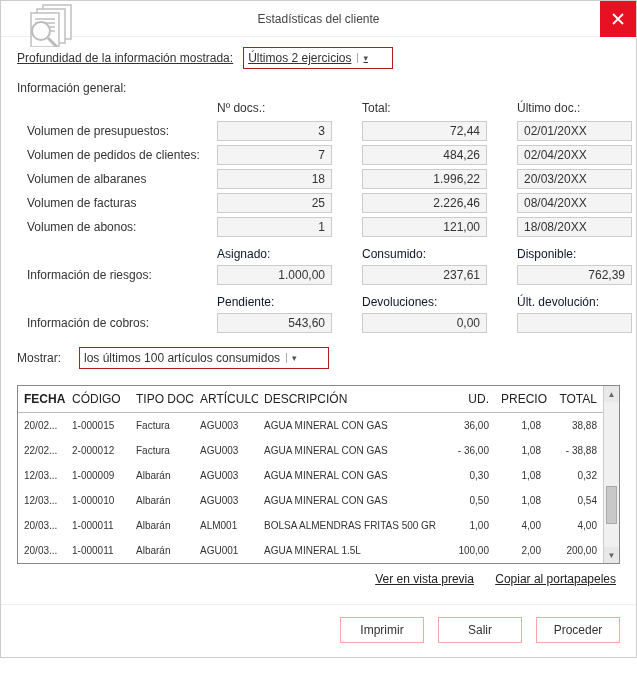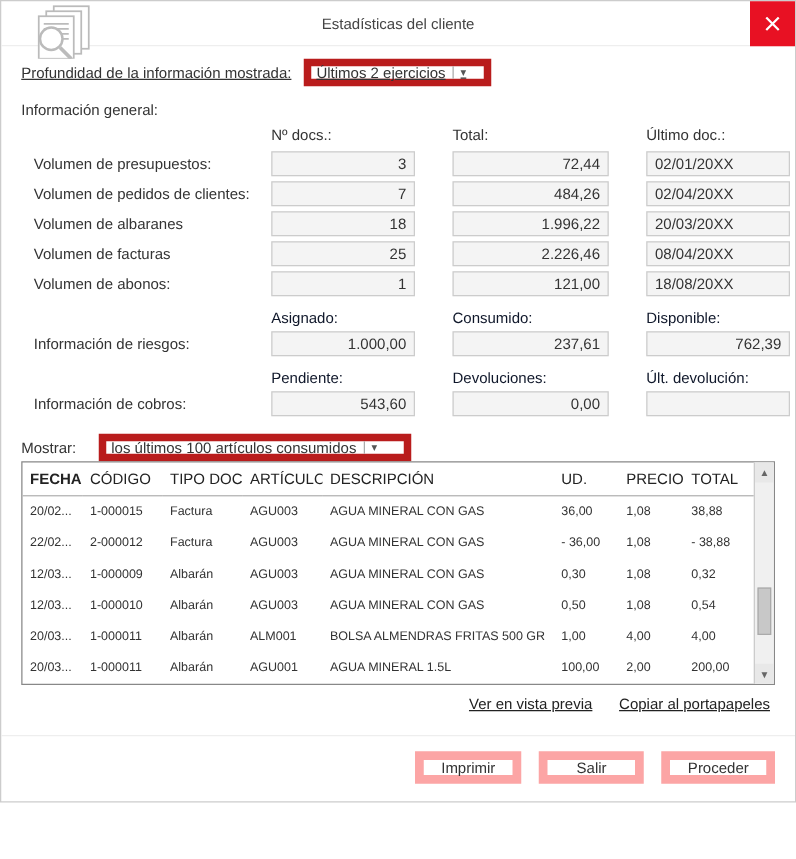--- a/index.html
+++ b/index.html
@@ -6,46 +6,46 @@
   body { font-family: "Segoe UI", Tahoma, Arial, sans-serif; font-size: 12px; color: #333; background: #fff; width: 637px; }
   .window { width: 637px; border: 1px solid #ccc; position: relative; }
   .titlebar { height: 36px; display: flex; align-items: center; justify-content: center; position: relative; border-bottom: 1px solid #eee; }
   .titlebar-text { font-size: 12px; color: #444; }
   .close-btn { position: absolute; right: 0; top: 0; width: 36px; height: 36px; background: #e81123; color: #fff; display:flex; align-items:center; justify-content:center; font-size: 14px; cursor: pointer;}
   .close-btn svg { display:block; }
   .header-icon { position:absolute; left:8px; top:2px; }
   .content { padding: 10px 16px 14px 16px; }
   .row-filter { display:flex; align-items:center; gap: 10px; margin-bottom: 12px; text-decoration: underline; }
   .label { font-size:12px; color:#333; }
-  .select { height: 22px; border:6px solid #b91c1c; background:#fff; display:flex; align-items:center; padding:0 4px; gap:6px; cursor:pointer; }
+  .select { height: 22px; border:1px solid #b91c1c; background:#fff; display:flex; align-items:center; padding:0 4px; gap:6px; cursor:pointer; }
   .select .arrow { border-left:1px solid #aaa; padding-left:5px; font-size:9px; color:#555; }
   .section-title { margin-bottom: 6px; }
   .general-grid { display:grid; grid-template-columns: 200px 115px 30px 125px 30px 115px; row-gap: 4px; align-items:center; }
   .col-head { font-size:12px; color:#333; padding-bottom:2px; }
   .readonly { height: 20px; border:1px solid #ccc; background:#f4f4f4; display:flex; align-items:center; padding:0 6px; font-size:12px; }
   .right { justify-content:flex-end; }
   .subhead { font-size:12px; color:#0f172a; padding-top:6px; }
-  .mostrar-row { display:flex; align-items:center; gap:18px; margin:14px 0 0 0; }
+  .mostrar-row { display:flex; align-items:center; gap:18px; margin:14px 0 16px 0; }
   .table-wrap { border:1px solid #888; position:relative; }
   .table-inner { display:flex; }
   .table-main { flex:1; }
   .tbl { width:100%; border-collapse:collapse; table-layout:fixed; }
   .tbl th { text-align:left; font-weight:normal; font-size:12px; color:#222; padding:6px 6px; border-bottom:1px solid #bbb; white-space:nowrap; overflow:hidden; }
   .tbl th.bold { font-weight:bold; }
   .tbl td { font-size:10px; color:#333; padding:7px 6px; vertical-align:top; white-space:nowrap; overflow:hidden; text-overflow:ellipsis; }
   .tbl td.wrap { white-space:normal; }
-  .num, th.num { text-align:left;margin-top:34px; }
+  .num, th.num { text-align:right;margin-top:34px; }
   .scrollbar { width:16px; background:#f0f0f0; border-left:1px solid #ccc; display:flex; flex-direction:column; justify-content:space-between; }
   .sb-btn { height:16px; display:flex; align-items:center; justify-content:center; font-size:8px; color:#666; background:#e8e8e8; }
   .sb-thumb { flex:1; margin:1px; position:relative; }
   .sb-thumb::after { content:""; position:absolute; left:1px; right:1px; top:58%; height:36px; background:#c8c8c8; border:1px solid #aaa; }
   .footer-links { text-align:right; padding:8px 4px 4px 4px; }
   .footer-links a { color:#222; text-decoration:underline; margin-left:18px; cursor:pointer; font-size:12px;}
   .btn-row { display:flex; justify-content:flex-end; gap:14px; padding:12px 16px 14px 16px; border-top:1px solid #eee; }
-  .btn { min-width:84px; height:26px; border:7px solid #fca5a5; background:#fff; display:flex; align-items:center; justify-content:center; font-size:12px; cursor:pointer; padding:0 14px;}
+  .btn { min-width:84px; height:26px; border:1px solid #fca5a5; background:#fff; display:flex; align-items:center; justify-content:center; font-size:12px; cursor:pointer; padding:0 14px;}
 </style>
 </head>
 <body>
 
 <div class="window">
 
   <div class="titlebar">
     <div class="header-icon">
       <svg width="80" height="44" viewBox="0 0 80 44">
         <g fill="none" stroke="#bbb" stroke-width="1.4">

